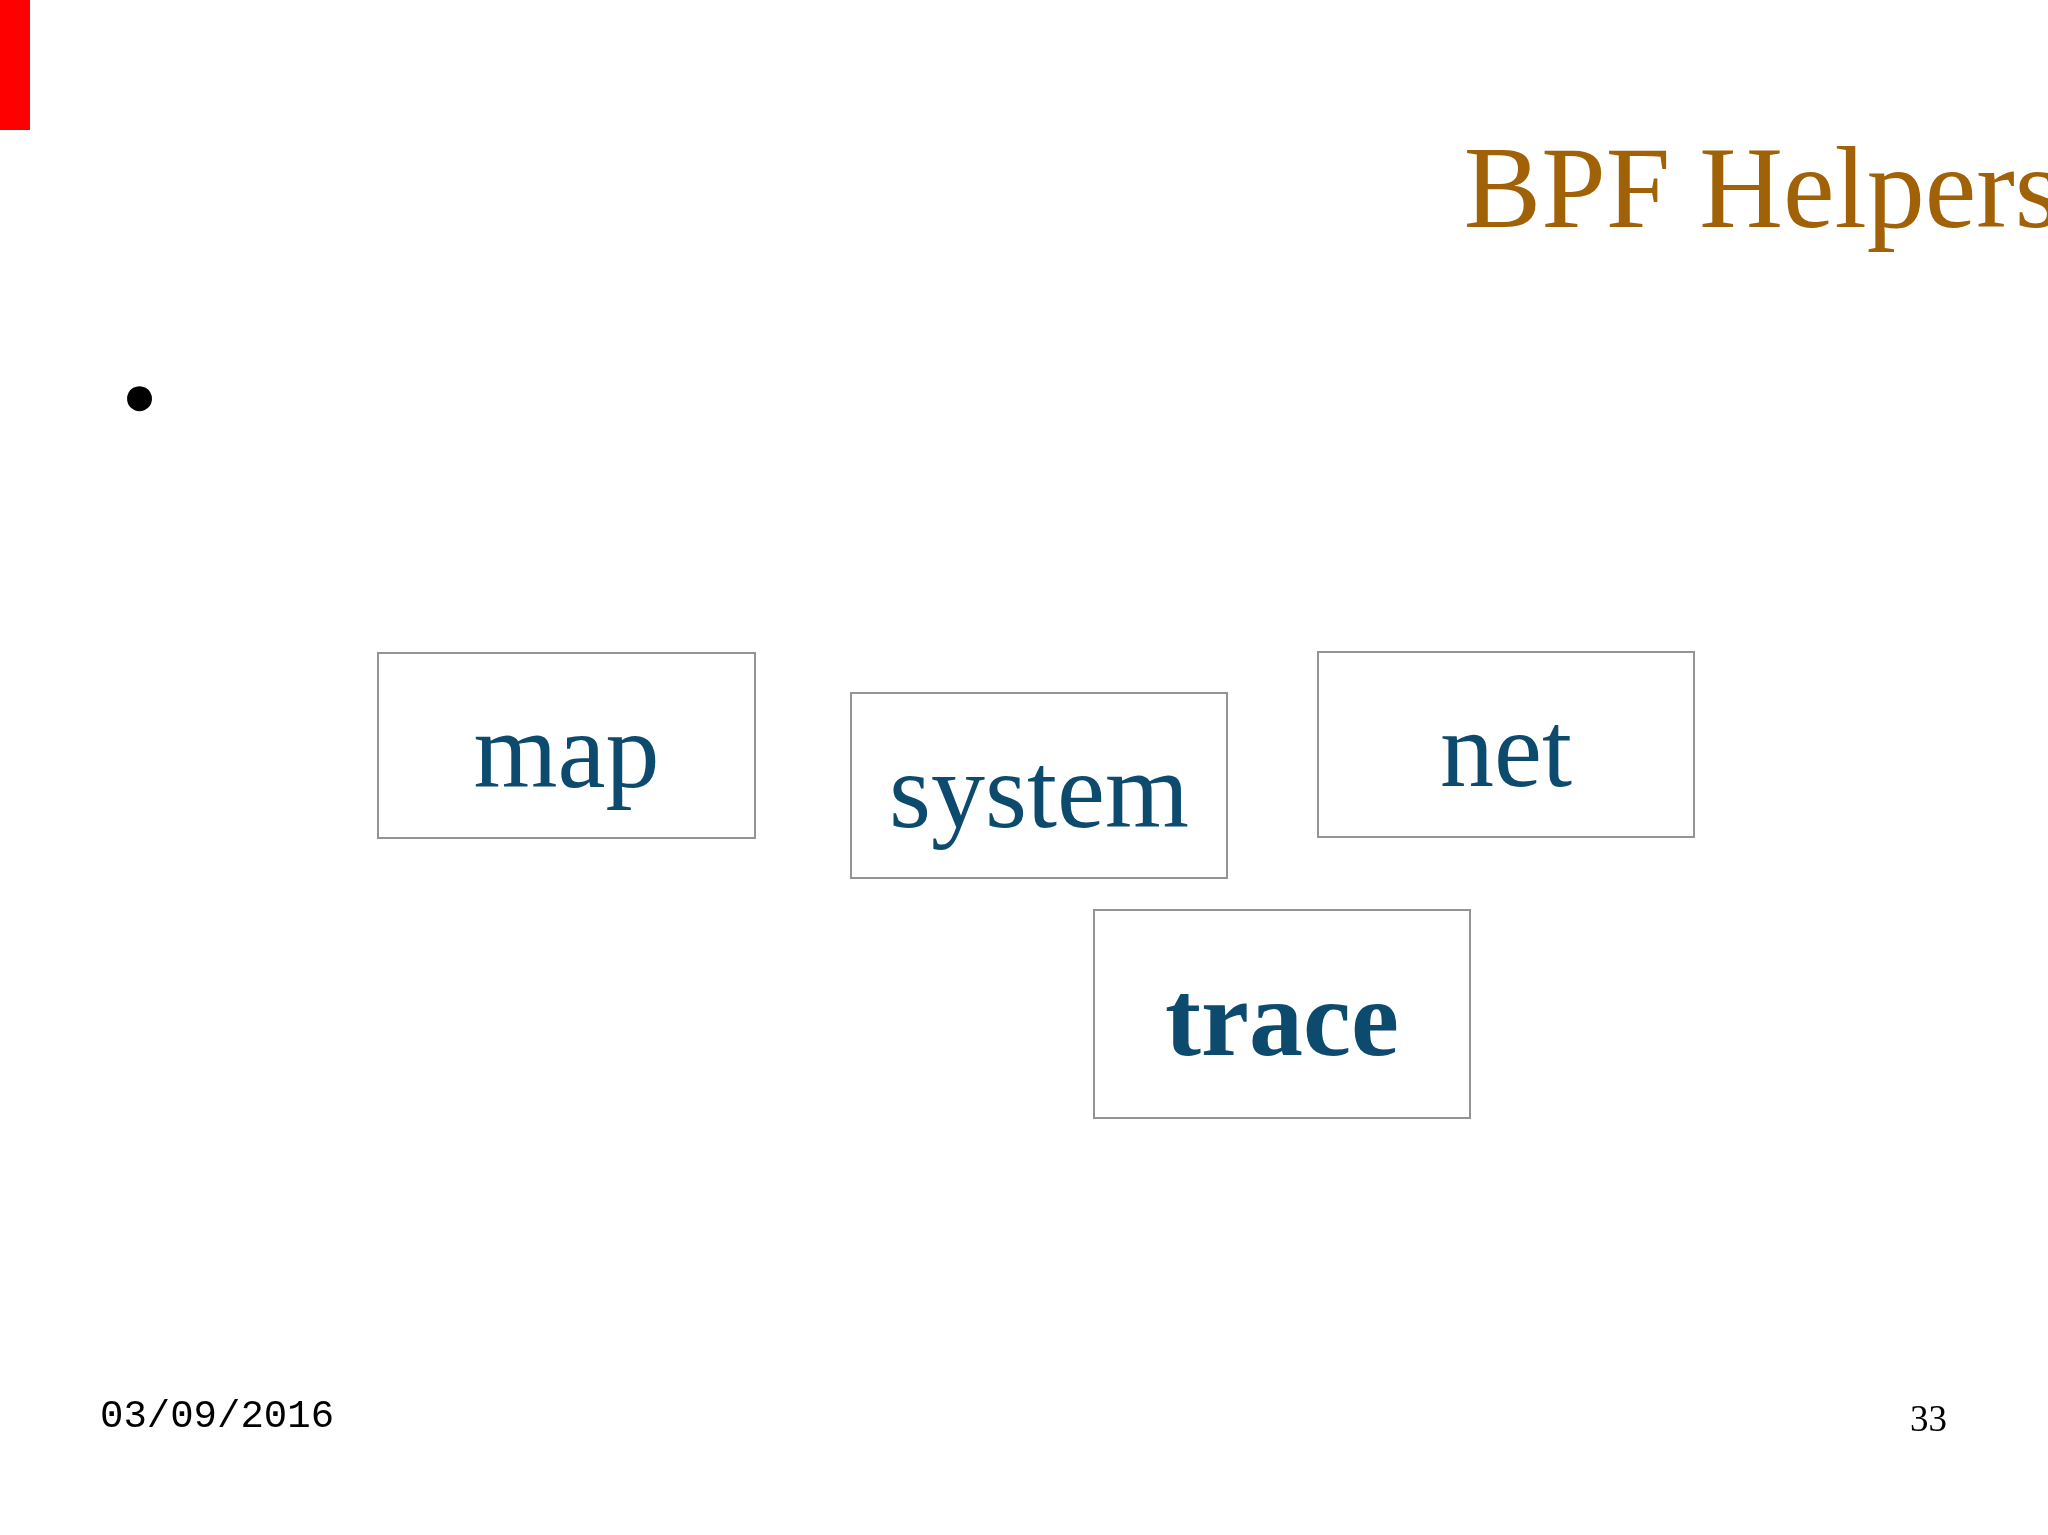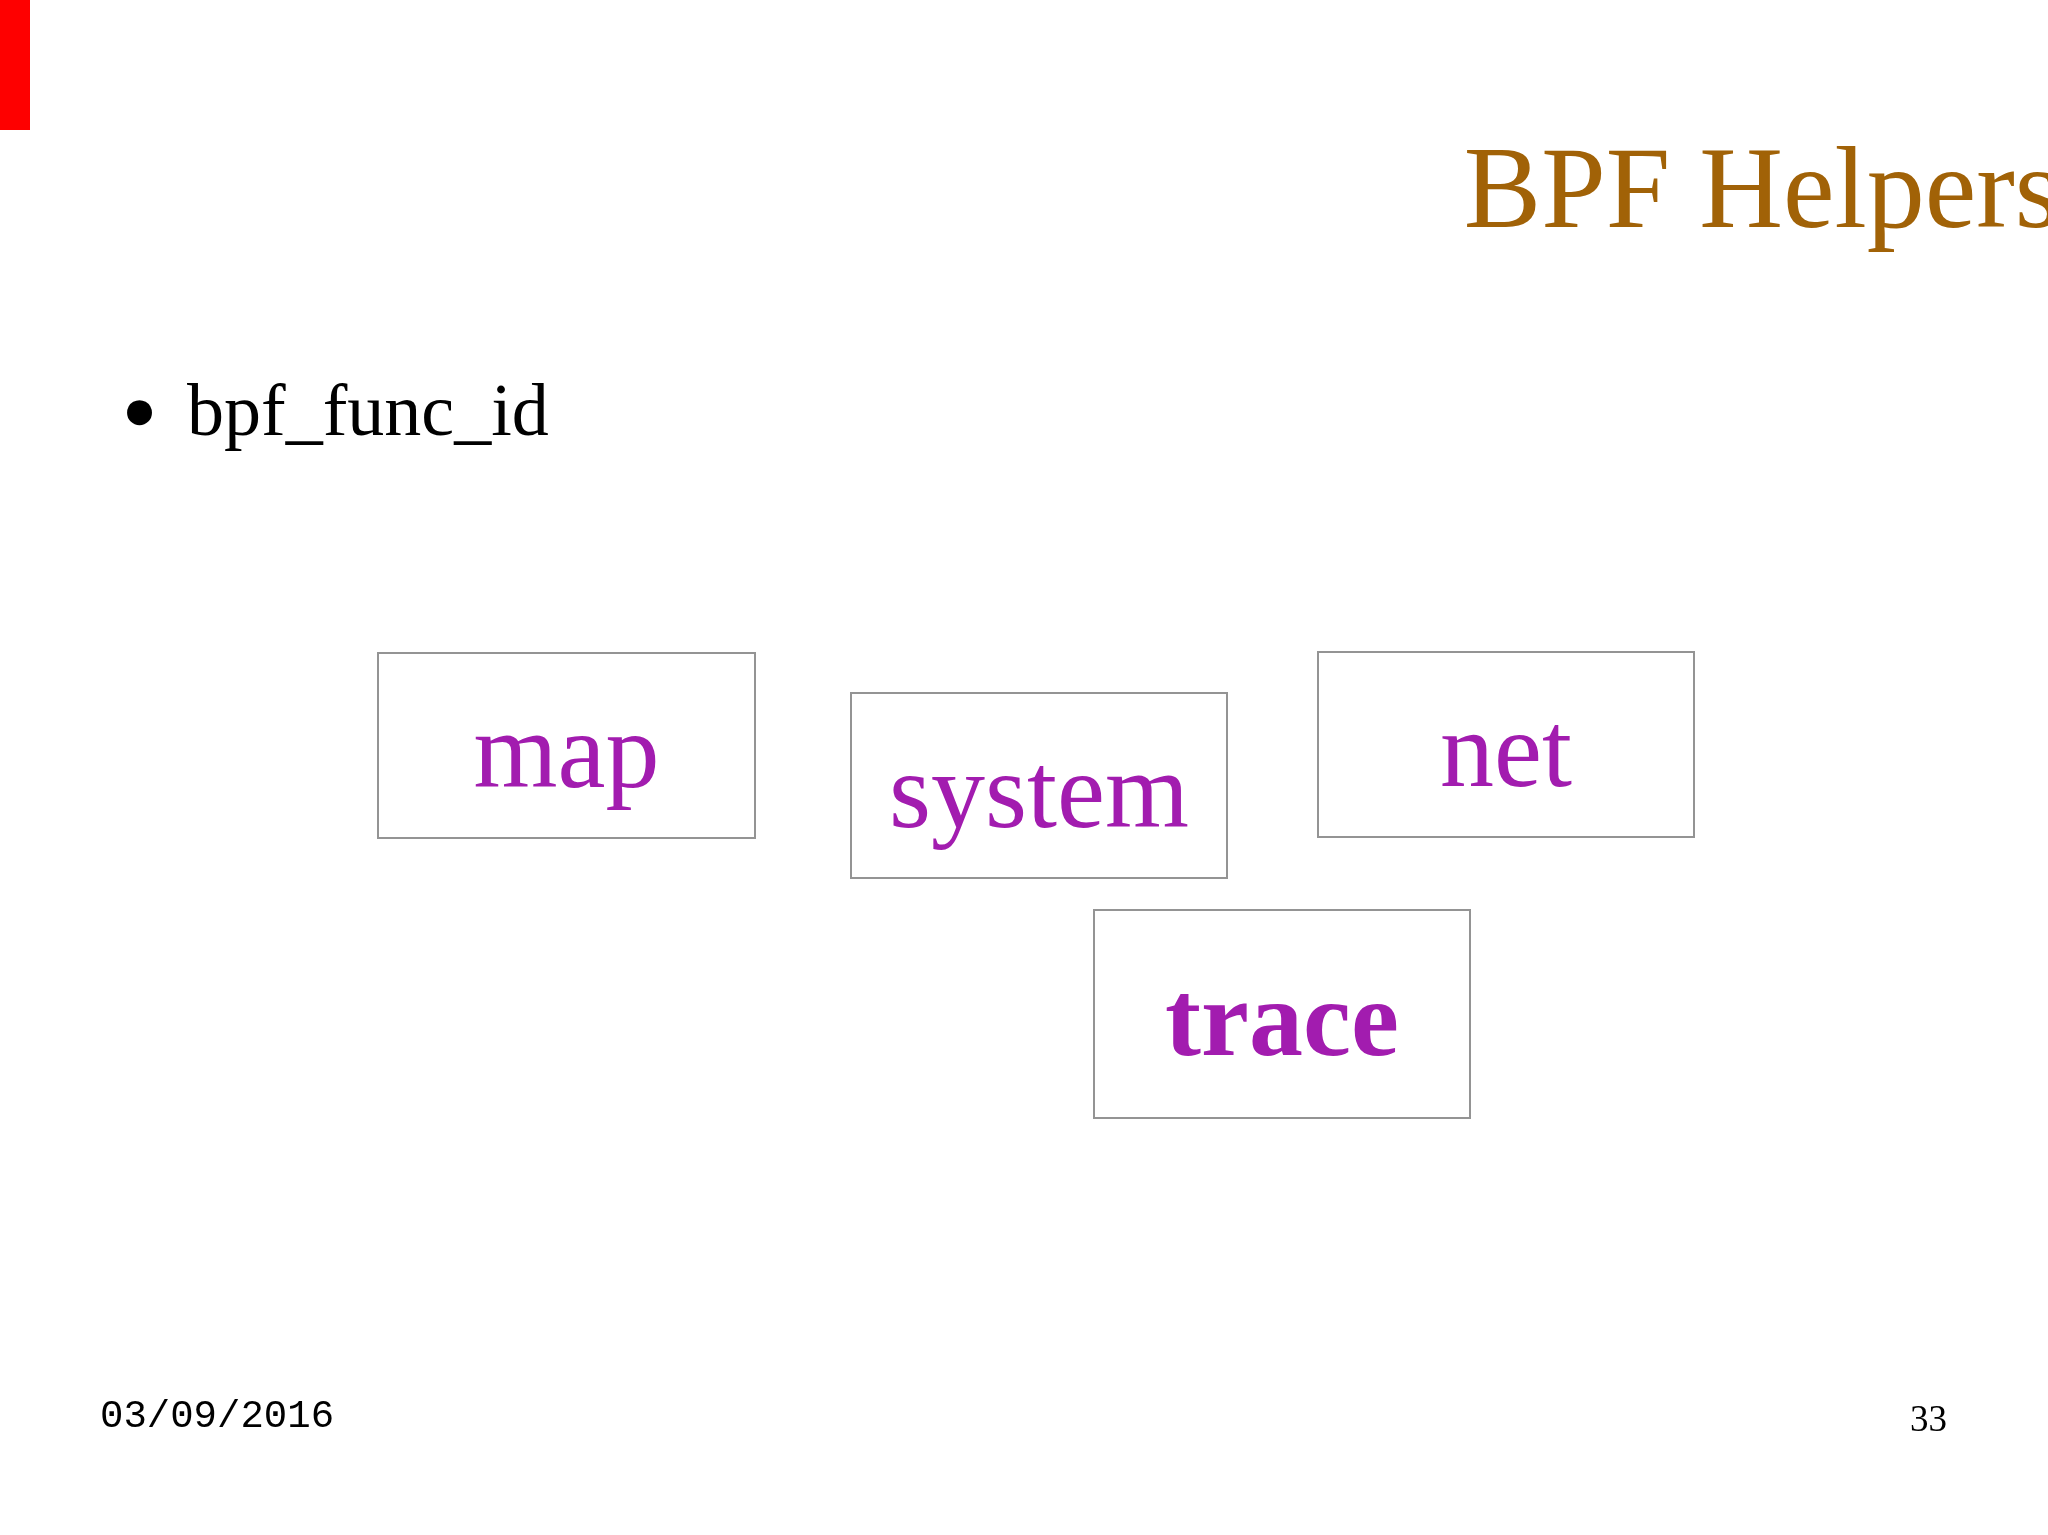--- a/index.html
+++ b/index.html
@@ -59,21 +59,21 @@
   .category-box {
     position: absolute;
     box-sizing: border-box;
     border: 2px solid #949494;
     background: #ffffff;
     display: flex;
     align-items: center;
     justify-content: center;
     font-size: 108px;
     line-height: 1;
-    color: #a21caf;
+    color: #0c4a6e;
   }
   .box-label { padding-top: 10px; }
   .box-map    { left: 377px;  top: 652px; width: 379px; height: 187px; }
   .box-system { left: 850px;  top: 652px; width: 378px; height: 187px; margin-top: 40px; }
   .box-net    { left: 1317px; top: 651px; width: 378px; height: 187px; }
   .box-perf   { left: 609px;  top: 909px; width: 378px; height: 187px; }
   .box-trace  { left: 1093px; top: 909px; width: 378px; height: 210px; font-weight: bold; }
   .footer-date {
     position: absolute;
     left: 100px;
@@ -94,21 +94,20 @@
 <body>
 
 <div class="slide">
 
   <div class="red-marker"></div>
 
   <div class="slide-title">BPF Helpers</div>
 
   <div class="bullet-line">
     <span class="bullet-glyph">●</span>
-    <span class="bullet-text">bpf_func_id</span>
   </div>
 
   <div class="category-box box-map">
     <span class="box-label">map</span>
   </div>
 
   <div class="category-box box-system">
     <span class="box-label">system</span>
   </div>
 

